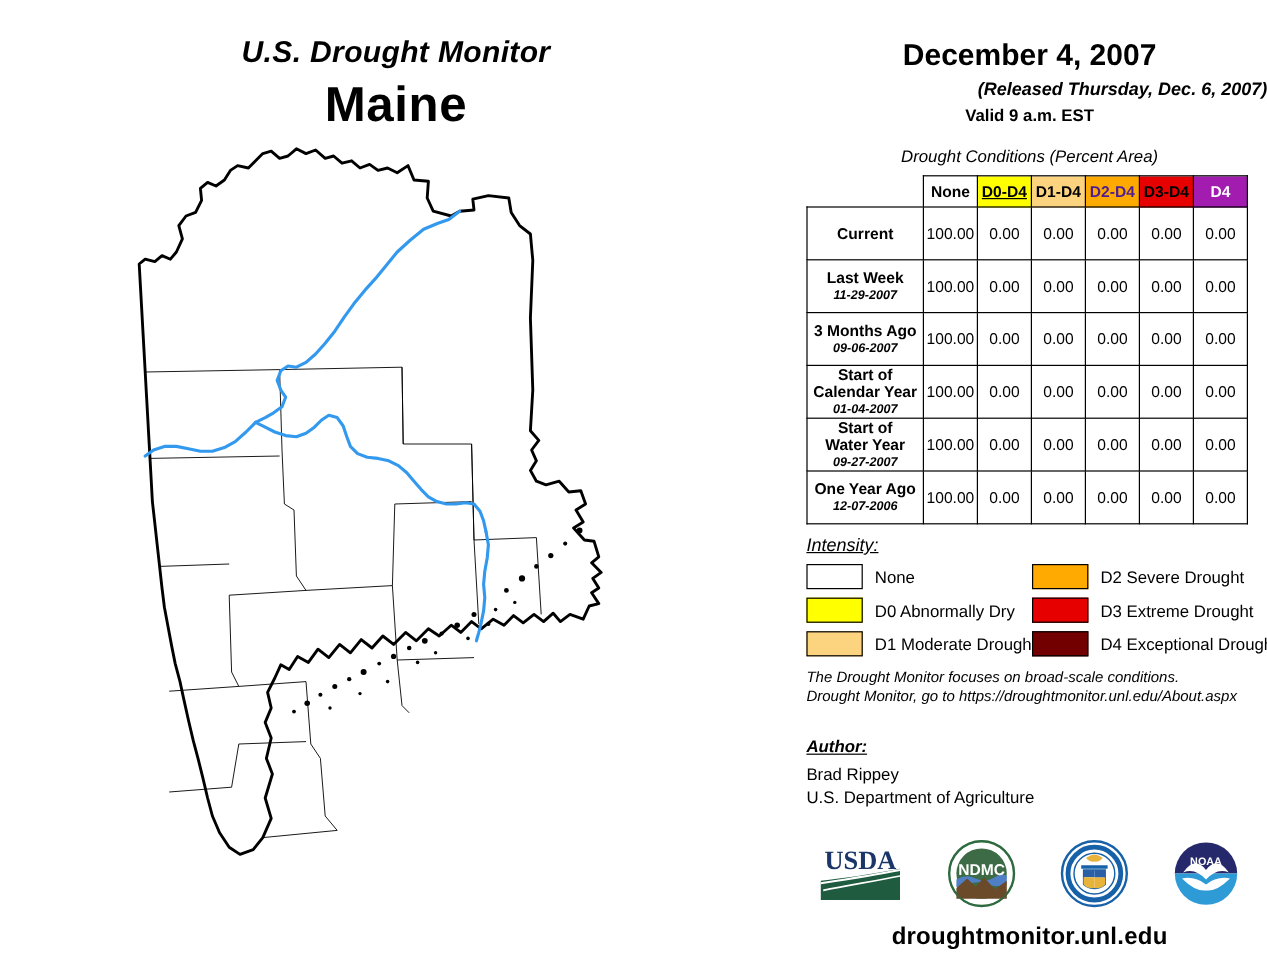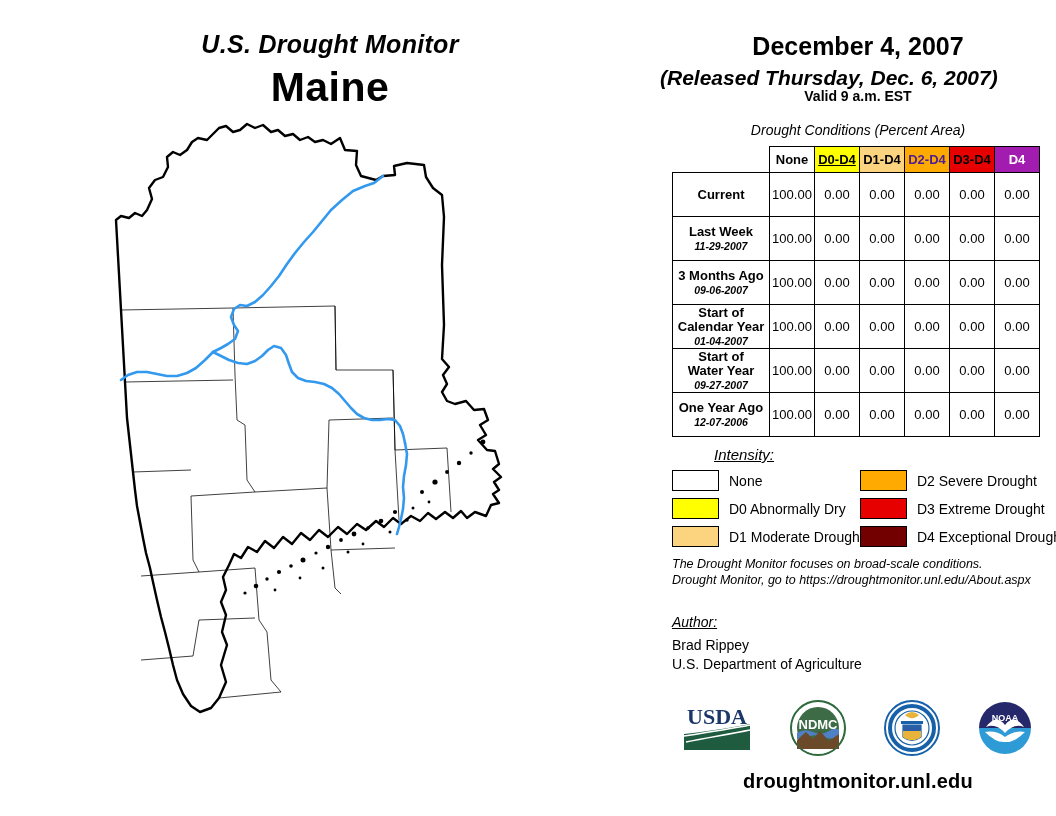--- a/index.html
+++ b/index.html
@@ -12,50 +12,50 @@
             font-weight:bold;font-style:italic;letter-spacing:.3px;}
   #state-title{left:0;top:64px;width:660px;text-align:center;font-size:41px;
                font-weight:bold;letter-spacing:.5px;}
 
   
   #map-wrap{left:95px;top:120px;width:520px;height:650px;}
   #map-svg{display:block;width:520px;height:650px;}
 
   
   #date-line{left:660px;top:32px;width:396px;text-align:center;font-size:25px;font-weight:bold;}
-  #released-line{left:660px;top:66px;width:396px;text-align:left;font-size:21px;
+  #released-line{left:660px;top:66px;width:396px;text-align:right;font-size:15px;
                  font-weight:bold;font-style:italic;}
   #valid-line{left:660px;top:88px;width:396px;text-align:center;font-size:14px;font-weight:bold;}
   #table-caption{left:660px;top:122px;width:396px;text-align:center;font-size:14px;font-style:italic;}
 
   
   #dt-table{left:672px;top:146px;border-collapse:collapse;}
   #dt-table td,#dt-table th{border:1.5px solid #000;font-size:13px;text-align:center;
         font-family:"Liberation Sans",sans-serif;padding:0;}
   #dt-table thead th{height:25px;font-weight:bold;}
   #dt-table thead th.blank{border:none;}
   #dt-table tbody td{height:43px;}
   td.rowlab{width:96px;font-weight:bold;font-size:12.5px;line-height:14px;}
   td.rowlab .dt{display:block;font-size:10.5px;font-style:italic;font-weight:bold;}
   td.val{width:44px;font-size:13px;}
   th.hdr{width:44px;}
 
   
   #intensity-label{left:672px;top:446px;font-size:15px;font-style:italic;
-                   text-decoration:underline;margin-left:42px;}
+                   text-decoration:underline;}
   .legend-col{top:468px;width:190px;}
   #legend-left{left:672px;}
   #legend-right{left:860px;}
   .legend-row{display:flex;align-items:center;height:25px;margin-bottom:3px;}
   .swatch{width:45px;height:19px;border:1.2px solid #000;flex:0 0 auto;}
   .legend-text{margin-left:10px;font-size:14px;white-space:nowrap;}
 
   
   #disclaimer{left:672px;top:556px;width:380px;font-size:12.5px;font-style:italic;line-height:16px;}
-  #author-label{left:672px;top:614px;font-size:14px;font-style:italic;text-decoration:underline;}
+  #author-label{left:672px;top:614px;font-size:14px;font-style:italic;text-decoration:underline;font-weight:bold;}
   #author-name{left:672px;top:637px;font-size:14px;}
   #author-org{left:672px;top:656px;font-size:14px;}
 
   
   #logos{left:662px;top:692px;width:390px;height:72px;display:flex;
          align-items:center;justify-content:space-around;}
   .logo{display:block;}
   #site-url{left:660px;top:770px;width:396px;text-align:center;
             font-size:20px;font-weight:bold;letter-spacing:.2px;}
 </style>

